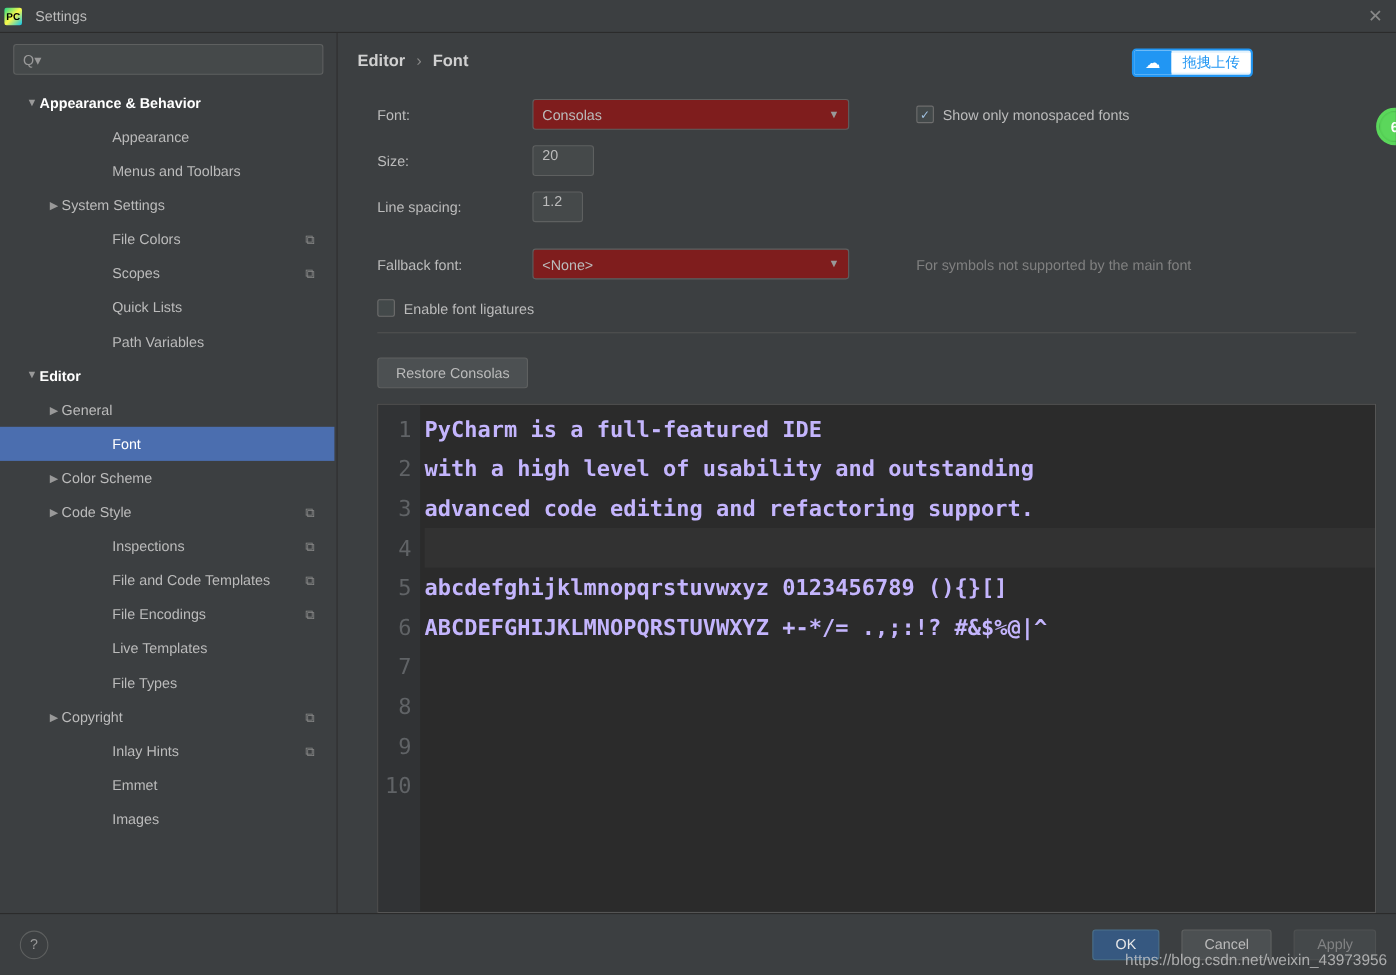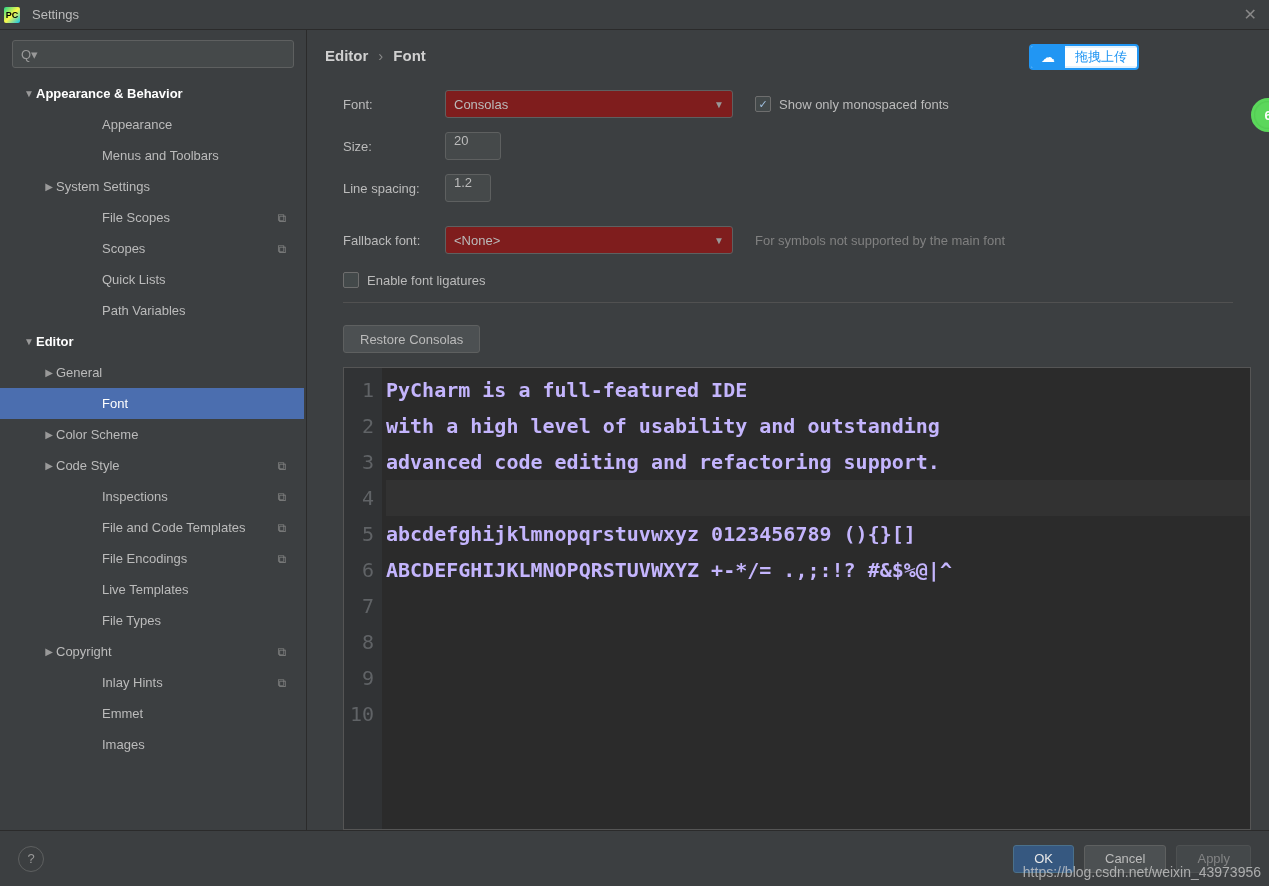--- a/index.html
+++ b/index.html
@@ -117,20 +117,21 @@
     }
     .bc-sep { margin: 0 10px; color: #888; font-weight: normal; }
     .form-area {
       padding-top: 10px;
     }
     .form-row {
       display: flex;
       align-items: center;
       margin-bottom: 14px;
       padding-left: 18px;
+      gap: 39px;
     }
     .form-label {
       width: 102px;
       color: #bbb;
     }
     .combo {
       width: 288px;
       height: 28px;
       background: #7f1d1d;
       border: 1px solid #5e6060;
@@ -227,21 +228,21 @@
       border: 1px solid #5e6060;
       border-radius: 50%;
       display: flex; align-items: center; justify-content: center;
       color: #999;
       cursor: pointer;
     }
     .footer-spacer { flex: 1; }
     .footer-btn {
       height: 28px;
       padding: 0 20px;
-      margin-left: 10px;
+      margin-left: 20px;
       border-radius: 3px;
       border: 1px solid #5e6060;
       background: #4c5052;
       color: #bbb;
       cursor: pointer;
       display: inline-flex;
       align-items: center;
       text-align: right;
     }
     .primary { background: #365880; border-color: #4a708b; color: #e8e8e8; }
@@ -327,21 +328,21 @@
         <div class="tree-item indent-3">
           <span class="tree-arrow"></span>
           <span class="tree-label">Menus and Toolbars</span>
         </div>
         <div class="tree-item indent-2">
           <span class="tree-arrow">▶</span>
           <span class="tree-label">System Settings</span>
         </div>
         <div class="tree-item indent-3">
           <span class="tree-arrow"></span>
-          <span class="tree-label">File Scopes</span>
+          <span class="tree-label">File Colors</span>
           <span class="tree-icon-right">⧉</span>
         </div>
         <div class="tree-item indent-3">
           <span class="tree-arrow"></span>
           <span class="tree-label">Scopes</span>
           <span class="tree-icon-right">⧉</span>
         </div>
         <div class="tree-item indent-3">
           <span class="tree-arrow"></span>
           <span class="tree-label">Quick Lists</span>

